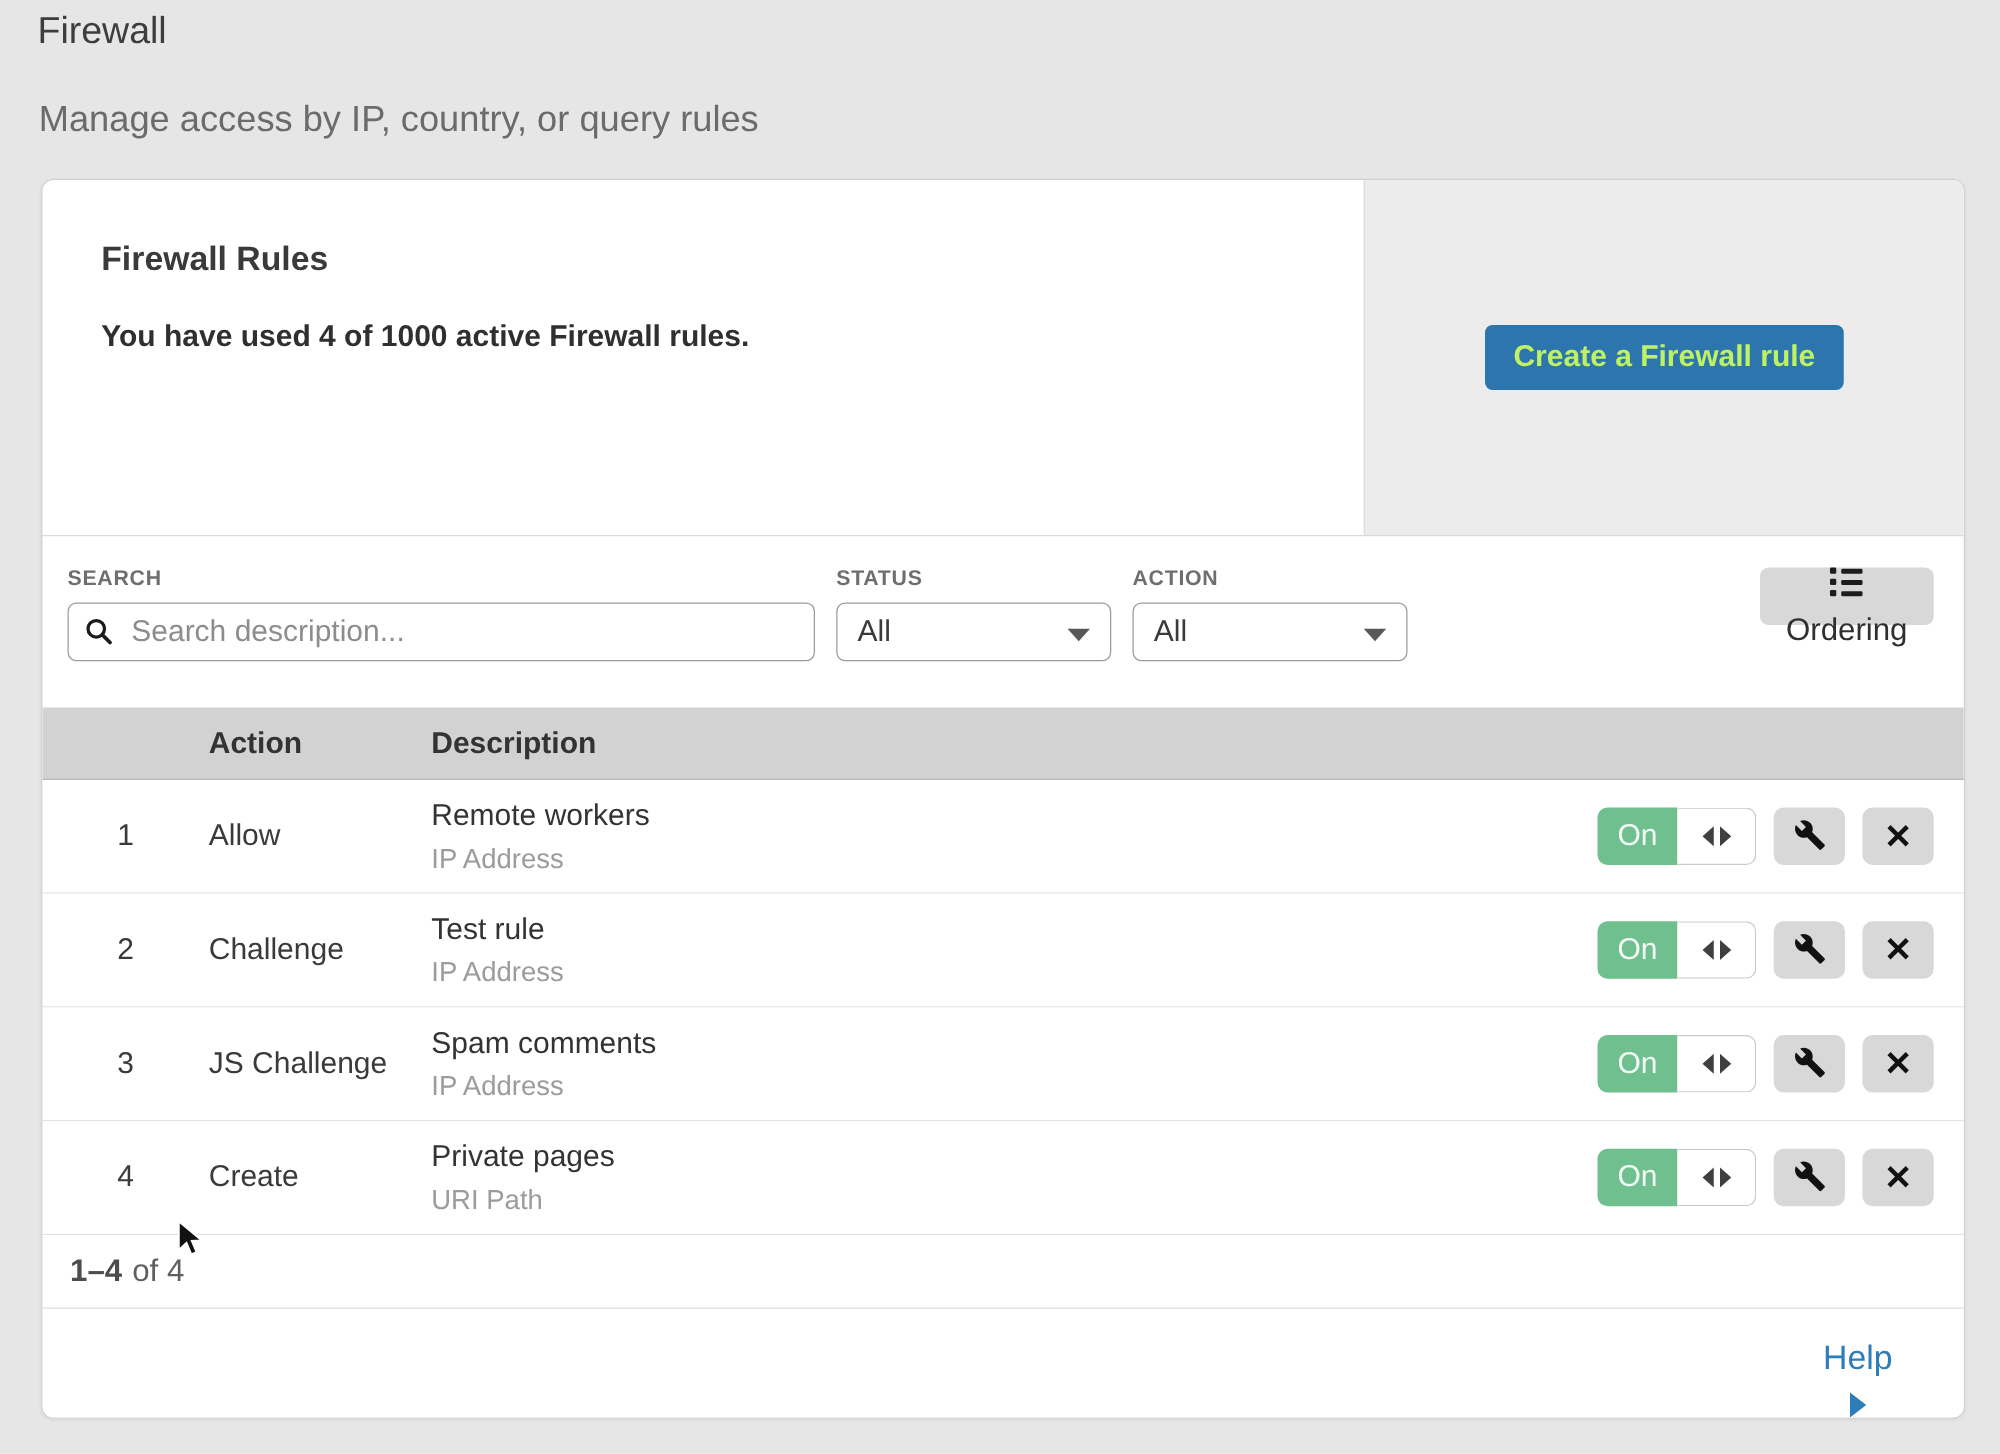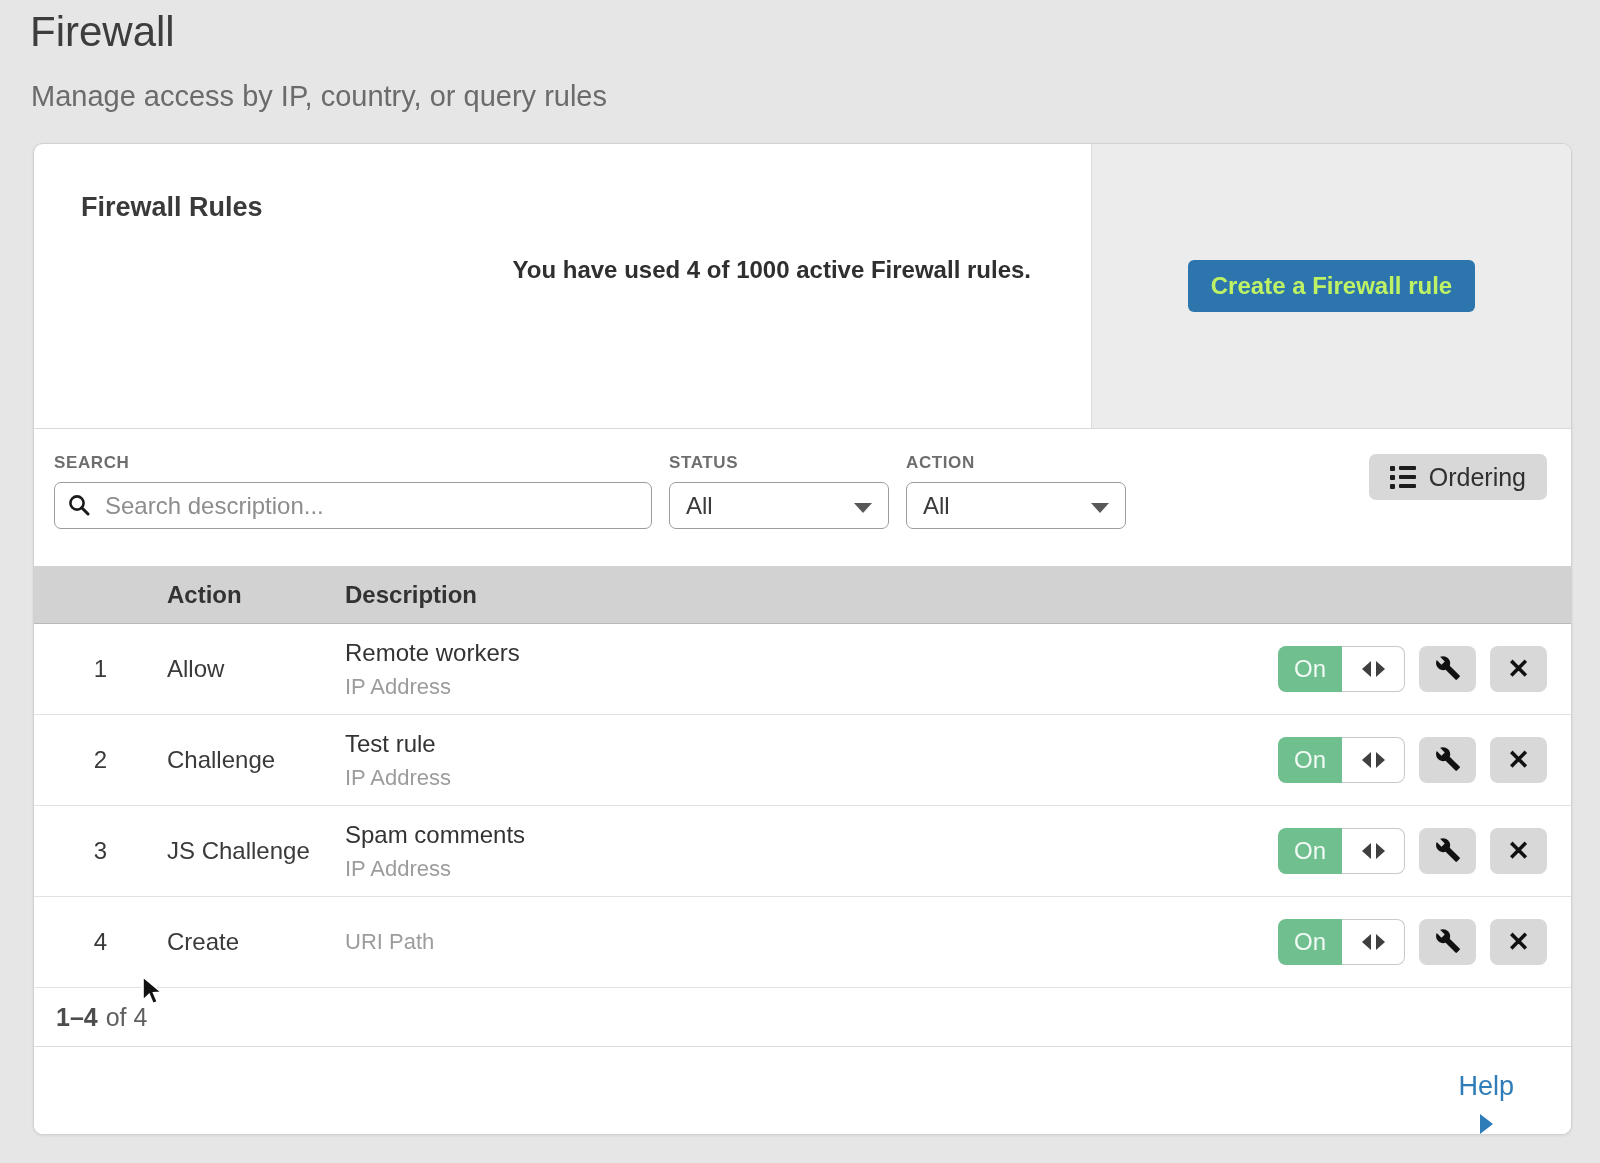--- a/index.html
+++ b/index.html
@@ -8,21 +8,21 @@
     position:relative;
     background:#e6e6e6;
     font-family:"Liberation Sans", sans-serif;
     color:#3a3a3a;
     overflow:hidden;
   }
 
   
   .page-title {
     position:absolute; left:30px; top:8px;
-    font-size:42px; font-weight:400; color:#3d3d3d;
+    font-size:30px; font-weight:400; color:#3d3d3d;
   }
   .page-subtitle {
     position:absolute; left:31px; top:80px;
     font-size:29px; font-weight:400; color:#6b6b6b;
   }
 
   
   .main-card {
     position:absolute; left:33px; top:143px;
     width:1539px; height:992px;
@@ -35,21 +35,21 @@
   }
 
   
   .card-header { display:flex; height:285px; border-bottom:1px solid #dadada; }
   .card-header-left { width:1057px; padding:48px 60px 0 47px; }
   .card-heading { font-size:27px; font-weight:700; color:#3a3a3a; }
   .card-desc {
     margin-top:22px; font-size:24px; line-height:37px;
     color:#3a3a3a; max-width:950px;
   }
-  .card-usage { margin-top:33px; font-size:24px; font-weight:700; color:#2f2f2f;text-align:right; }
+  .card-usage { margin-top:33px; font-size:24px; font-weight:700; color:#2f2f2f; }
   .card-header-right {
     flex:1; background:#ececec; border-left:1px solid #dcdcdc;
     display:flex; align-items:center; justify-content:center;
   }
   .create-btn {
     background:#2c76ad; color:#bef264;
     border:none; border-radius:6px;
     font-family:inherit; font-size:24px; font-weight:700;
     padding:12px 23px; cursor:pointer;
   }
@@ -89,21 +89,21 @@
     position:absolute; right:16px; top:20px;
     width:0; height:0;
     border-left:9px solid transparent; border-right:9px solid transparent;
     border-top:10px solid #585858;
   }
   .ordering-btn {
     position:absolute; top:25px; right:24px;
     height:46px; padding:0 21px;
     background:#d8d8d8; border:none; border-radius:7px;
     display:flex; align-items:center; gap:13px;
-    font-family:inherit; font-size:25px; color:#303030; cursor:pointer;
+    font-family:inherit; font-size:25px; color:#303030; cursor:pointer;flex-direction:column;
   }
   .list-icon { display:flex; flex-direction:column; gap:4px; }
   .list-icon .li-row { display:flex; align-items:center; gap:4px; }
   .list-icon .li-dot { width:5px; height:5px; background:#1d1d1d; border-radius:1px; }
   .list-icon .li-bar { width:17px; height:4px; background:#1d1d1d; border-radius:1px; }
 
   
   .thead {
     height:58px; background:#d2d2d2; border-bottom:1px solid #b9b9b9;
     display:flex; align-items:center;
@@ -333,20 +333,21 @@
       <button class="icon-btn">
         <span class="x-glyph">✕</span>
       </button>
     </div>
   </div>
 
   <div class="rule-row">
     <div class="rr-num">4</div>
     <div class="rr-action">Create</div>
     <div class="rr-desc">
+      <div class="rr-desc-title">Private pages</div>
       <div class="rr-desc-field">URI Path</div>
     </div>
     <div class="rr-controls">
       <div class="toggle">
         <div class="toggle-on">On</div>
         <div class="toggle-drag">
             <span class="tri-left"></span>
             <span class="tri-right"></span>
           </div>
       </div>

